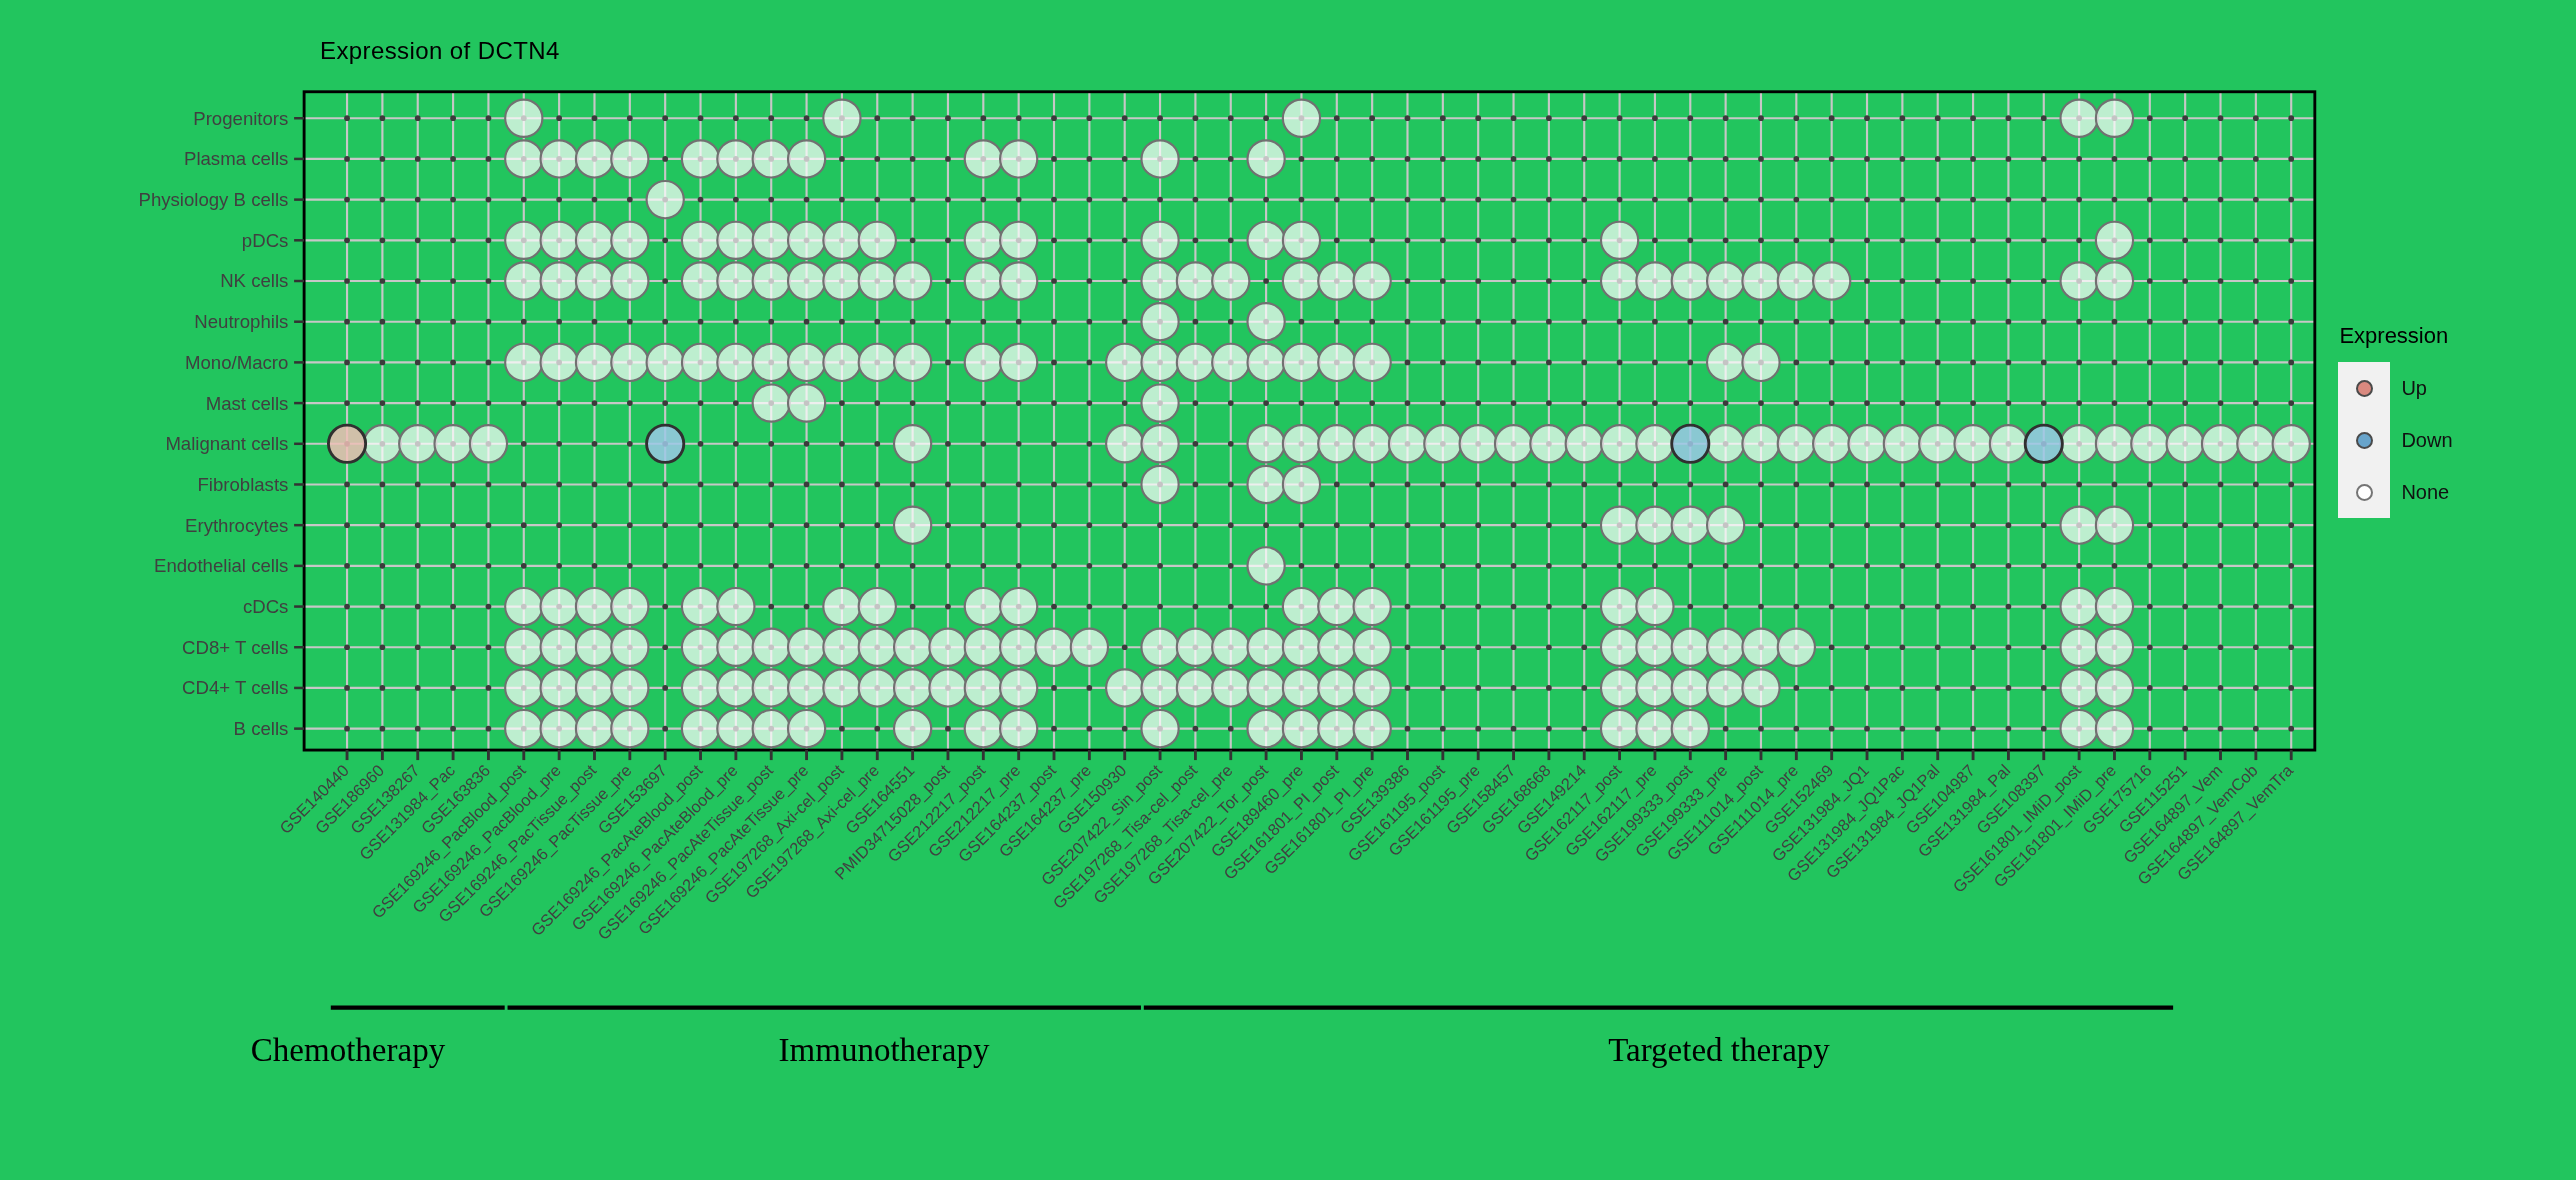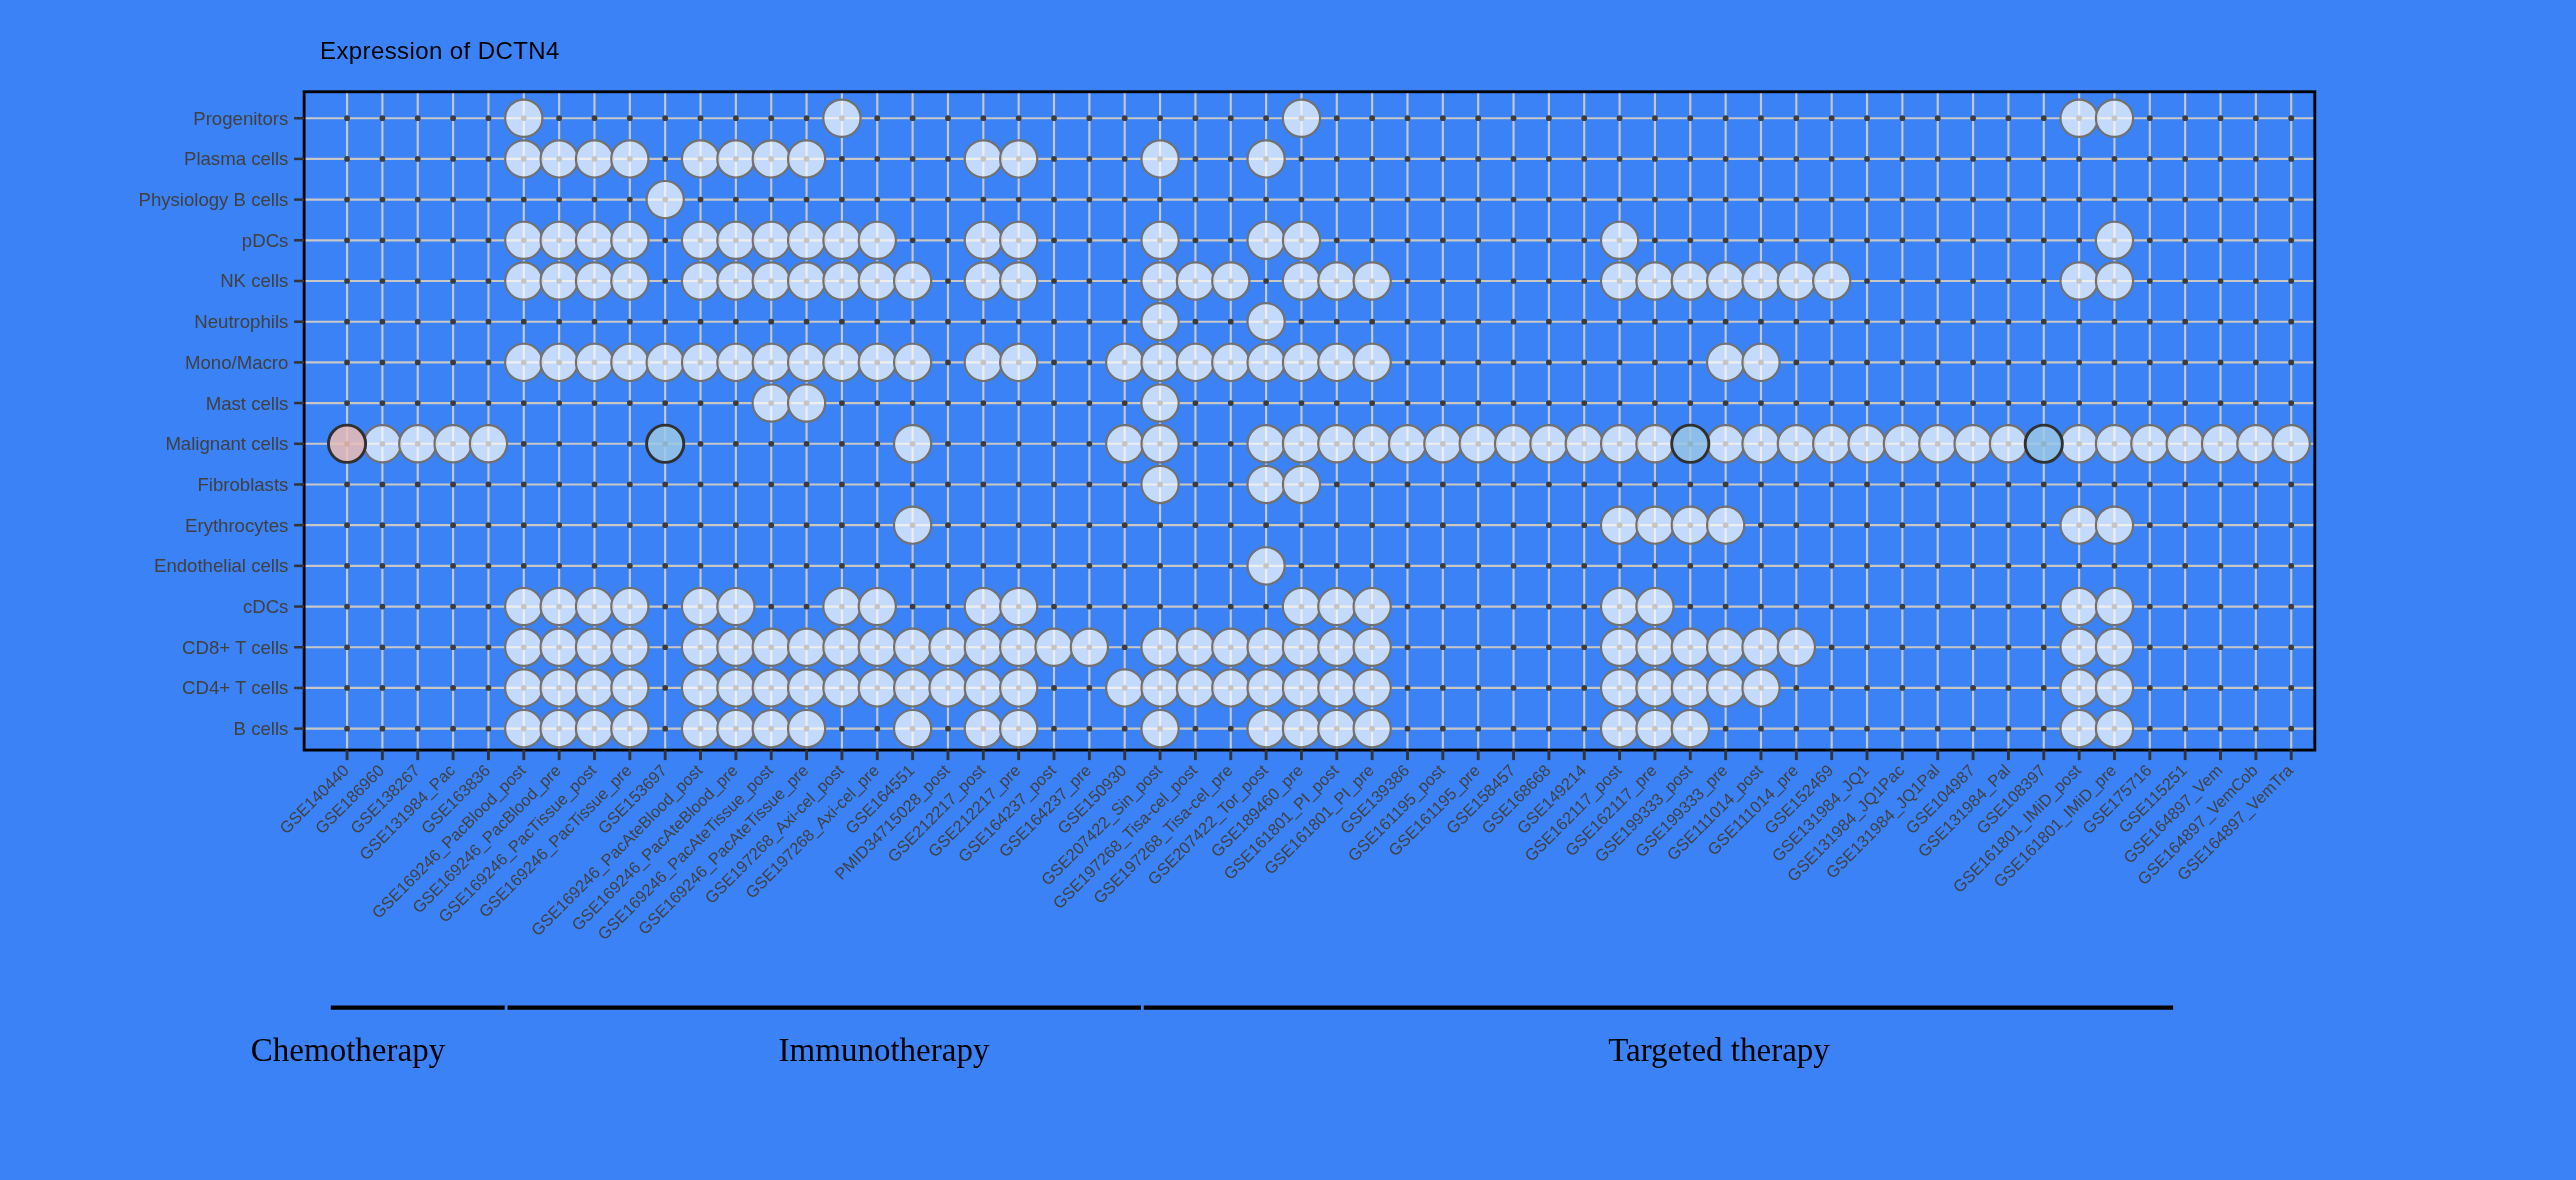--- a/index.html
+++ b/index.html
@@ -1,16 +1,16 @@
 <!DOCTYPE html>
 <html style="font-size:11.4px"><head>
 <meta charset="utf-8">
 <style>
   html,body{margin:0;padding:0;background:#ffffff;}
-  #stage{position:relative;width:2576px;height:1181px;background:#3b82f6;overflow:hidden;
+  #stage{position:relative;width:2576px;height:1181px;background:#22c55e;overflow:hidden;
          font-family:"Liberation Sans", sans-serif;}
   #chart-title{position:absolute;left:320px;top:37px;font-size:24px;color:#000;letter-spacing:0.4px;}
   #plot-svg{position:absolute;left:0;top:0;}
   #legend{position:absolute;left:2338px;top:323px;}
   #legend .legend-title{font-size:22px;color:#000;margin:0 0 13px 1.4px;}
   .legend-item{display:flex;align-items:center;height:52px;}
   .legend-key{width:52px;height:52px;background:#F1F1F1;display:flex;align-items:center;justify-content:center;}
   .legend-dot{width:17px;height:17px;border-radius:50%;box-sizing:border-box;}
   .legend-label{font-size:20px;color:#111;margin-left:11.4px;}
   .group-label{position:absolute;font-family:Liberation Serif, serif;font-size:33px;color:#000;
@@ -1386,20 +1386,43 @@
         <line x1="3202" y1="1048" x2="3202" y2="1062" stroke="#333" stroke-width="4"></line>
         <text transform="translate(3206,1078) rotate(-45)" text-anchor="end" font-size="23" fill="#404040">GSE164897_VemTra</text>
       </g>
       <g stroke="#000" stroke-width="6">
         <line x1="462.3" y1="1408" x2="705.3000000000001" y2="1408"></line>
         <line x1="709.3" y1="1408" x2="1594.5" y2="1408"></line>
         <line x1="1598.5" y1="1408" x2="3036.98" y2="1408"></line>
       </g>
     </svg>
 
+  <div id="legend">
+    <div class="legend-title">Expression</div>
+    <div id="legend-items">
+        <div class="legend-item">
+          <div class="legend-key">
+            <div class="legend-dot" style="background: rgb(217, 137, 127); border: 2.1px solid rgb(74, 74, 74);"></div>
+          </div>
+          <div class="legend-label">Up</div>
+        </div>
+        <div class="legend-item">
+          <div class="legend-key">
+            <div class="legend-dot" style="background: rgb(104, 164, 203); border: 2.1px solid rgb(74, 74, 74);"></div>
+          </div>
+          <div class="legend-label">Down</div>
+        </div>
+        <div class="legend-item">
+          <div class="legend-key">
+            <div class="legend-dot" style="background: rgb(255, 255, 255); border: 2.1px solid rgb(117, 117, 117);"></div>
+          </div>
+          <div class="legend-label">None</div>
+        </div>
+      </div>
+  </div>
 
   <div id="group-labels">
       <div class="group-label" style="left: 348px; top: 1032px;">Chemotherapy</div>
       <div class="group-label" style="left: 884px; top: 1032px;">Immunotherapy</div>
       <div class="group-label" style="left: 1719px; top: 1032px; text-align: right;">Targeted therapy</div>
     </div>
 </div>
 
 
 </body></html>

